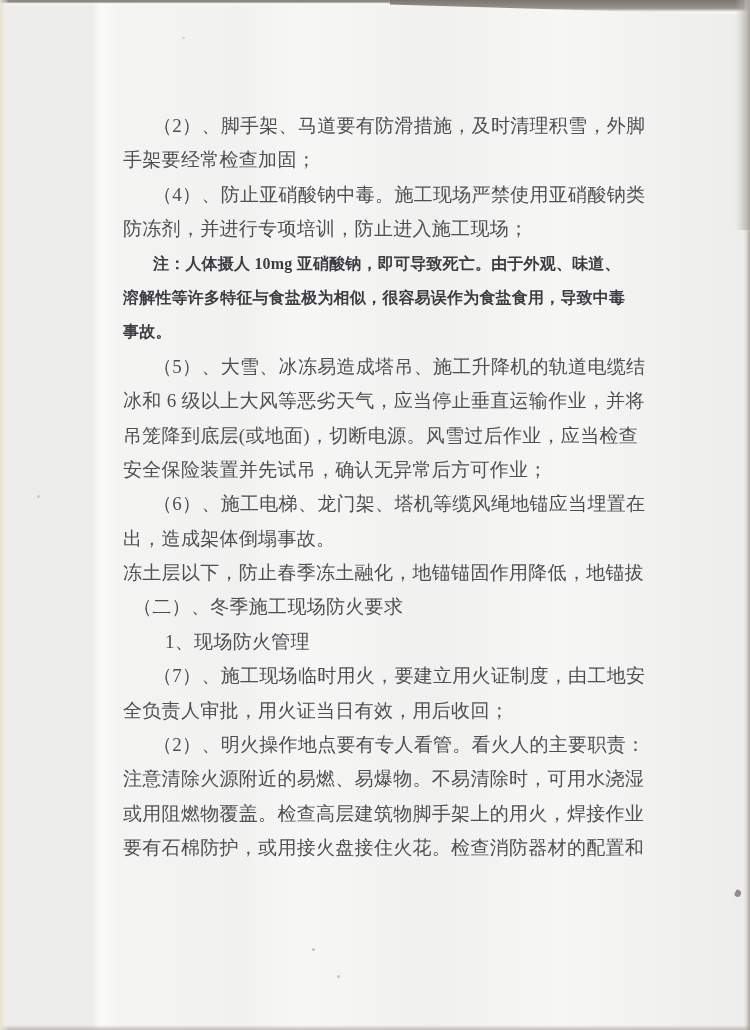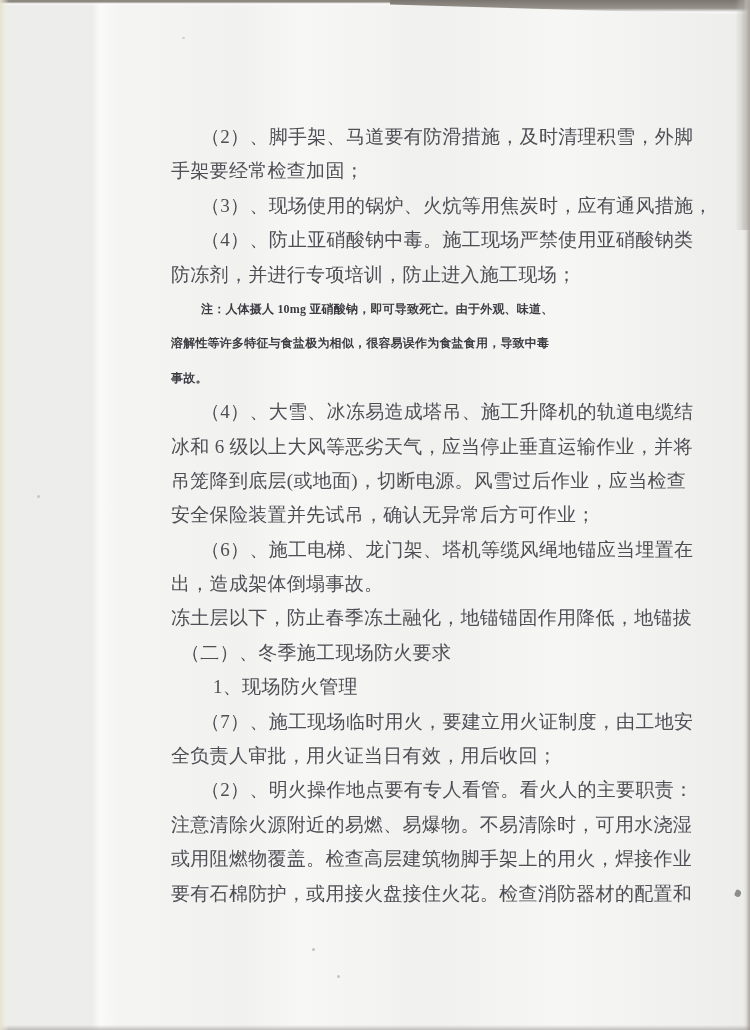--- a/index.html
+++ b/index.html
@@ -50,44 +50,43 @@
   
   .speck{position:absolute;border-radius:50%;}
   .speck.s1{left:735px;top:890px;width:6px;height:7px;background:#8f8d8b;border-radius:2px 60% 50% 40%;transform:rotate(25deg);}
   .speck.s2{left:312px;top:948px;width:3px;height:3px;background:#c3c1bd;}
   .speck.s3{left:337px;top:975px;width:3px;height:3px;background:#c8c5c1;}
   .speck.s4{left:37px;top:495px;width:3px;height:3px;background:#cac7c3;}
   .speck.s5{left:605px;top:783px;width:3px;height:3px;background:#c5c2be;}
   .speck.s6{left:182px;top:37px;width:3px;height:2px;background:#cfccc8;}
   
   .doc{
-    position:absolute;left:123px;top:120px;width:575px;
-    color:#4e4e55;font-size:19px;letter-spacing:.3px;margin-left:48px;
+    position:absolute;left:123px;top:109px;width:575px;
+    color:#4e4e55;font-size:19px;letter-spacing:.3px;
   }
   .line{height:34.4px;line-height:34.4px;white-space:nowrap;}
   .i30{padding-left:30px;}
   .i10{padding-left:10px;font-family:Liberation Serif, serif;}
   .i42{padding-left:42px;}
-  .b{font-weight:700;font-size:12px;letter-spacing:.2px;color:#3c3c42;}
+  .b{font-weight:700;font-size:16px;letter-spacing:.2px;color:#3c3c42;}
 </style>
 </head>
 <body>
 
 <div class="scan">
 
   <div class="doc">
     <div class="line i30">（2）、脚手架、马道要有防滑措施，及时清理积雪，外脚</div>
     <div class="line">手架要经常检查加固；</div>
-    <div class="line i30">（3）、现场使用的锅炉、火炕等用焦炭时，应有通风措施，</div>
     <div class="line i30">（4）、防止亚硝酸钠中毒。施工现场严禁使用亚硝酸钠类</div>
     <div class="line">防冻剂，并进行专项培训，防止进入施工现场；</div>
     <div class="line i30 b">注：人体摄人 10mg 亚硝酸钠，即可导致死亡。由于外观、味道、</div>
     <div class="line b">溶解性等许多特征与食盐极为相似，很容易误作为食盐食用，导致中毒</div>
     <div class="line b">事故。</div>
-    <div class="line i30">（4）、大雪、冰冻易造成塔吊、施工升降机的轨道电缆结</div>
+    <div class="line i30">（5）、大雪、冰冻易造成塔吊、施工升降机的轨道电缆结</div>
     <div class="line">冰和 6 级以上大风等恶劣天气，应当停止垂直运输作业，并将</div>
     <div class="line">吊笼降到底层(或地面)，切断电源。风雪过后作业，应当检查</div>
     <div class="line">安全保险装置并先试吊，确认无异常后方可作业；</div>
     <div class="line i30">（6）、施工电梯、龙门架、塔机等缆风绳地锚应当埋置在</div>
     <div class="line">出，造成架体倒塌事故。</div>
     <div class="line">冻土层以下，防止春季冻土融化，地锚锚固作用降低，地锚拔</div>
     <div class="line i10">（二）、冬季施工现场防火要求</div>
     <div class="line i42">1、现场防火管理</div>
     <div class="line i30">（7）、施工现场临时用火，要建立用火证制度，由工地安</div>
     <div class="line">全负责人审批，用火证当日有效，用后收回；</div>

